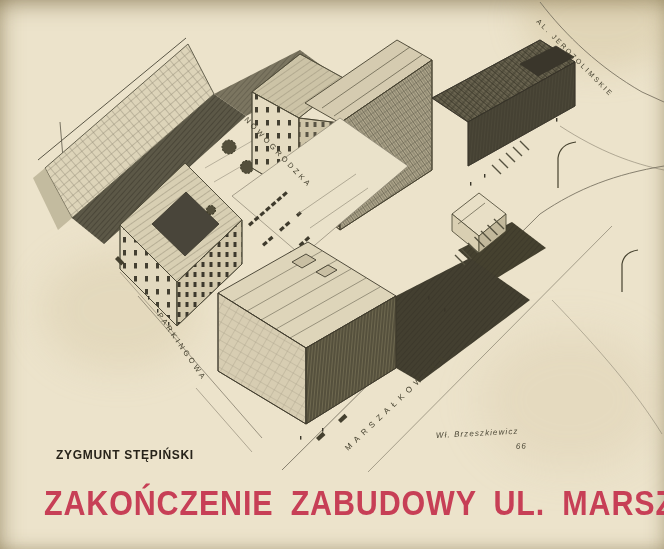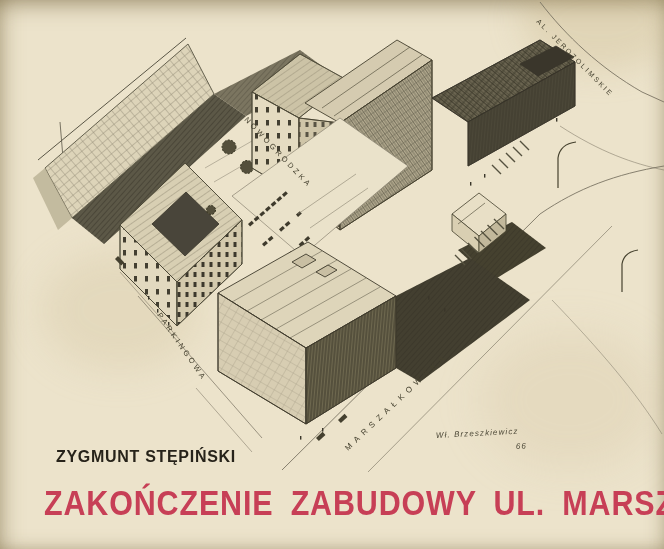--- a/index.html
+++ b/index.html
@@ -11,21 +11,21 @@
     font-family:"Liberation Sans",sans-serif;
     box-shadow:
       inset 0 16px 22px -12px rgba(110,92,52,.55),
       inset 0 -12px 18px -12px rgba(110,92,52,.35),
       inset 16px 0 22px -14px rgba(110,92,52,.40),
       inset -14px 0 20px -14px rgba(110,92,52,.30);
   }
   .mottle{position:absolute;border-radius:50%;pointer-events:none;}
   .author{
     position:absolute;left:56px;top:448px;
-    font-size:16px;font-weight:bold;letter-spacing:.7px;
+    font-size:12px;font-weight:bold;letter-spacing:.7px;
     color:#27231a;
   }
   .title{
     position:absolute;left:44px;top:483px;
     font-size:35px;font-weight:bold;
     letter-spacing:1px;word-spacing:9px;
     transform:scaleX(.87);transform-origin:left top;
     white-space:nowrap;
     color:#c73f56;
   }

